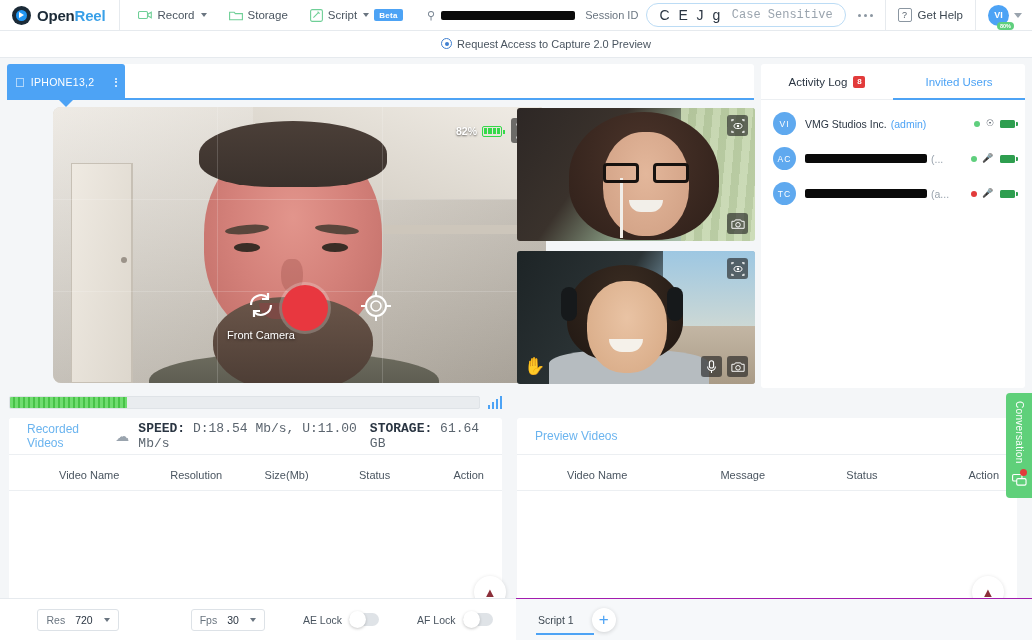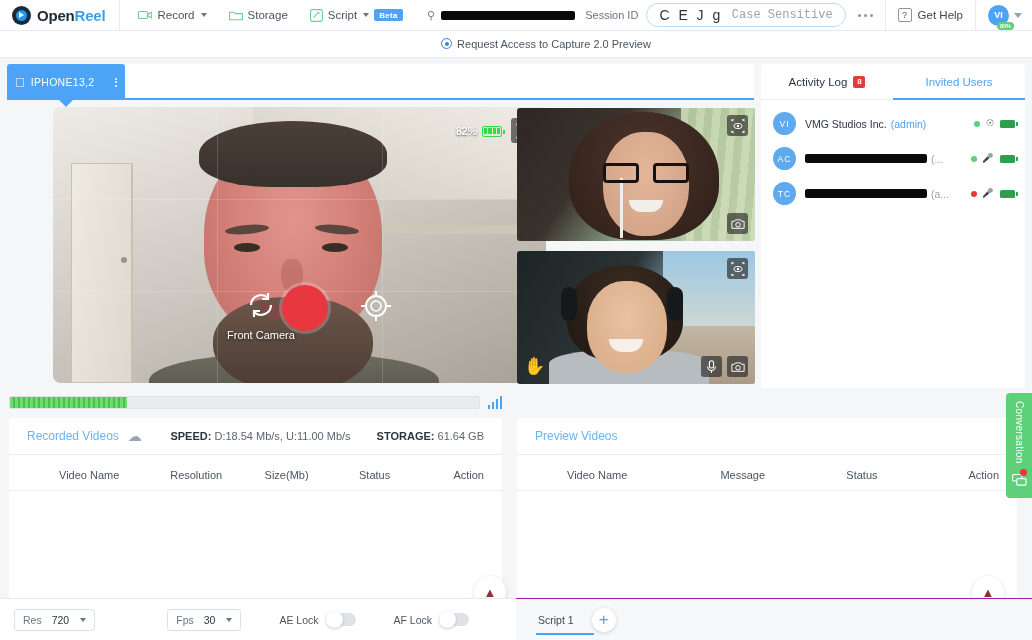--- a/index.html
+++ b/index.html
@@ -248,21 +248,21 @@
   .bars { display: flex; align-items: flex-end; gap: 1.5px; height: 13px; }
   .bars i { width: 2.5px; background: #4da3f5; display: block; }
 
   
   .card { position: absolute; background: #fff; border-radius: 3px; }
   .recvcard { left: 9px; top: 418px; width: 493px; height: 200px; }
   .prevcard { left: 517px; top: 418px; width: 500px; height: 200px; }
   .cardhead { height: 36px; display: flex; align-items: center; padding: 0 18px; gap: 9px; }
   .cardtitle { font-size: 12px; color: #6bb4ef; }
   .cloudicon { color: #9aa4ae; font-size: 14px; line-height: 1; }
-  .stats { margin-left: auto; display: flex; gap: 26px; font-size: 11px; color: #5b656f; }
+  .stats { margin-left: auto; display: flex; gap: 10px; font-size: 13px; color: #5b656f; font-family: Liberation Mono, monospace; }
   .stats b { color: #2a3542; font-weight: 700; }
   .headtab-bg { position: absolute; left: 0; top: 0; width: 246px; height: 36px; background: #fff; border-radius: 3px 0 0 0; }
   .tablehdr { display: flex; padding: 14px 18px 9px; border-bottom: 1px solid #eceff2; }
   .tablehdr span { font-size: 11px; color: #4a5560; margin-left: 32px; }
   .colsep { border-top: 1px solid #eceff2; }
 
   .rec-c1 { width: 118px; } .rec-c2 { width: 93px; } .rec-c3 { width: 93px; } .rec-c4 { width: 93px; }
   .prv-c1 { width: 155px; } .prv-c2 { width: 120px; } .prv-c3 { width: 115px; }
 
   
@@ -283,21 +283,21 @@
     position: absolute; width: 32px; height: 32px; border-radius: 50%; background: #fff;
     box-shadow: 0 1px 4px rgba(0,0,0,.14); display: flex; align-items: center; justify-content: center;
     cursor: pointer; color: #8b2f3a; font-size: 13px;
   }
   .chev-left { left: 474px; top: 576px; }
   .chev-right { left: 972px; top: 576px; }
 
   
   .bottombar {
     position: absolute; left: 0; bottom: 0; width: 516px; height: 42px;
-    background: #fff; border-top: 1px solid #e6eaee; display: flex; align-items: center;
+    background: #fff; border-top: 1px solid #e6eaee; display: flex; align-items: center; justify-content: center;
   }
   .selectbox {
     display: flex; align-items: center; gap: 10px; border: 1px solid #dde2e7; border-radius: 3px;
     padding: 4px 8px; margin-left: 14px; cursor: pointer;
   }
   .sel-lbl { font-size: 10.5px; color: #6a7580; }
   .sel-val { font-size: 10.5px; color: #2a3542; }
   .lockgroup { display: flex; align-items: center; gap: 7px; margin-left: 38px; }
   .lock-lbl { font-size: 10.5px; color: #4a5560; }
   .toggle { width: 30px; height: 13px; border-radius: 8px; background: #dfe3e7; position: relative; cursor: pointer; }

